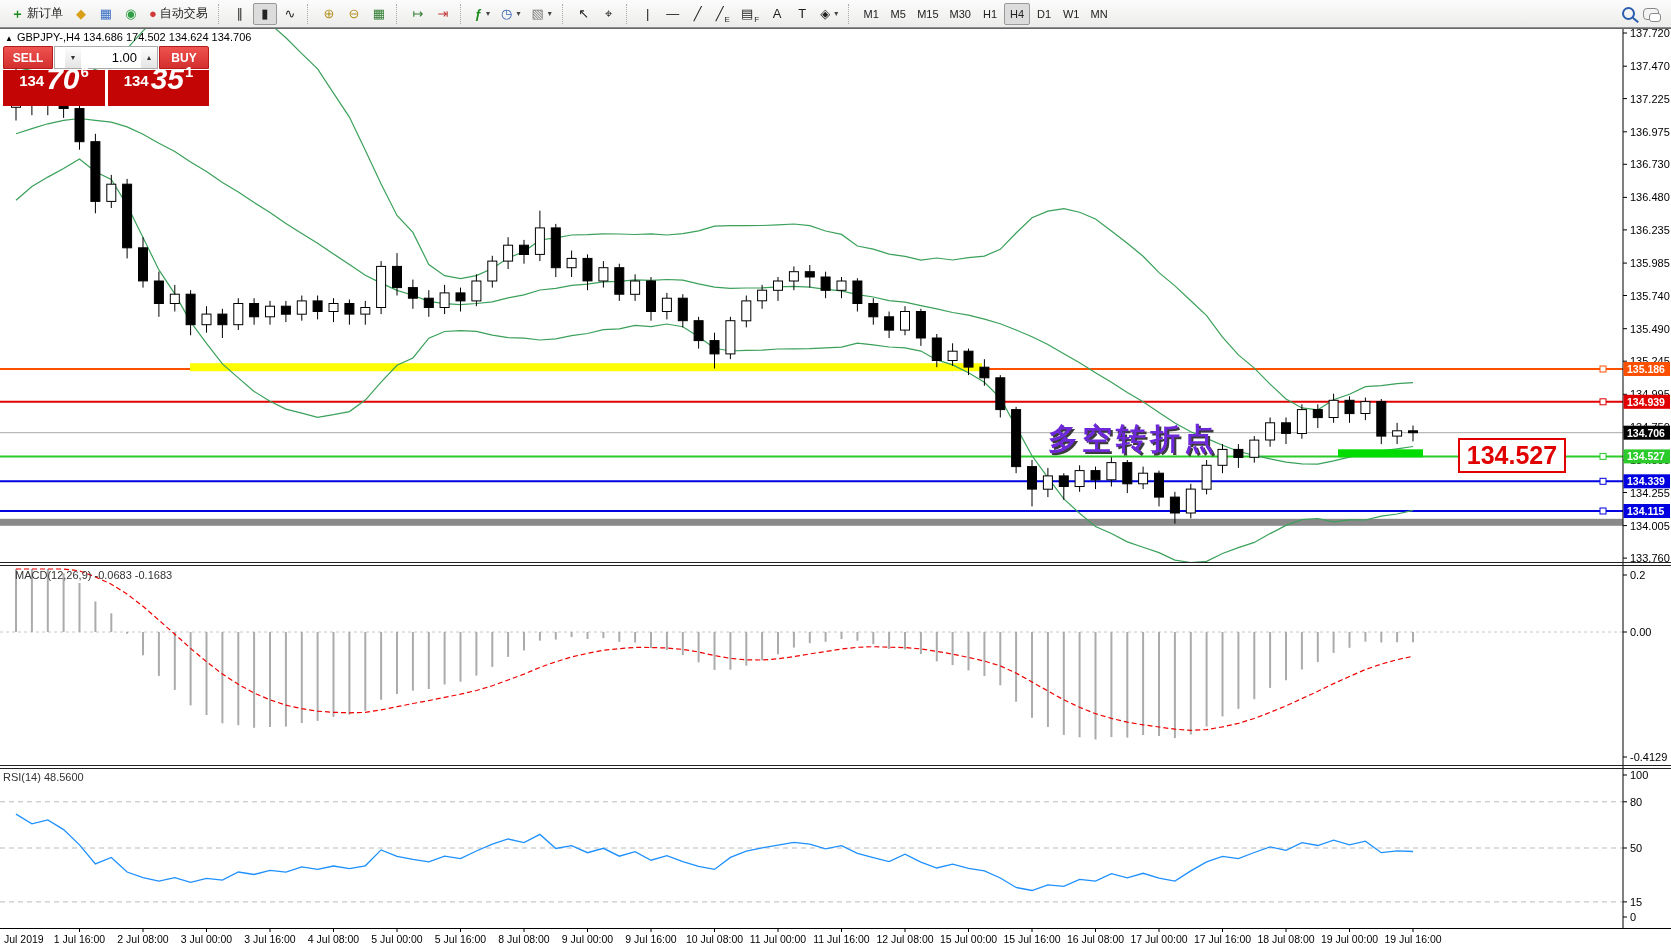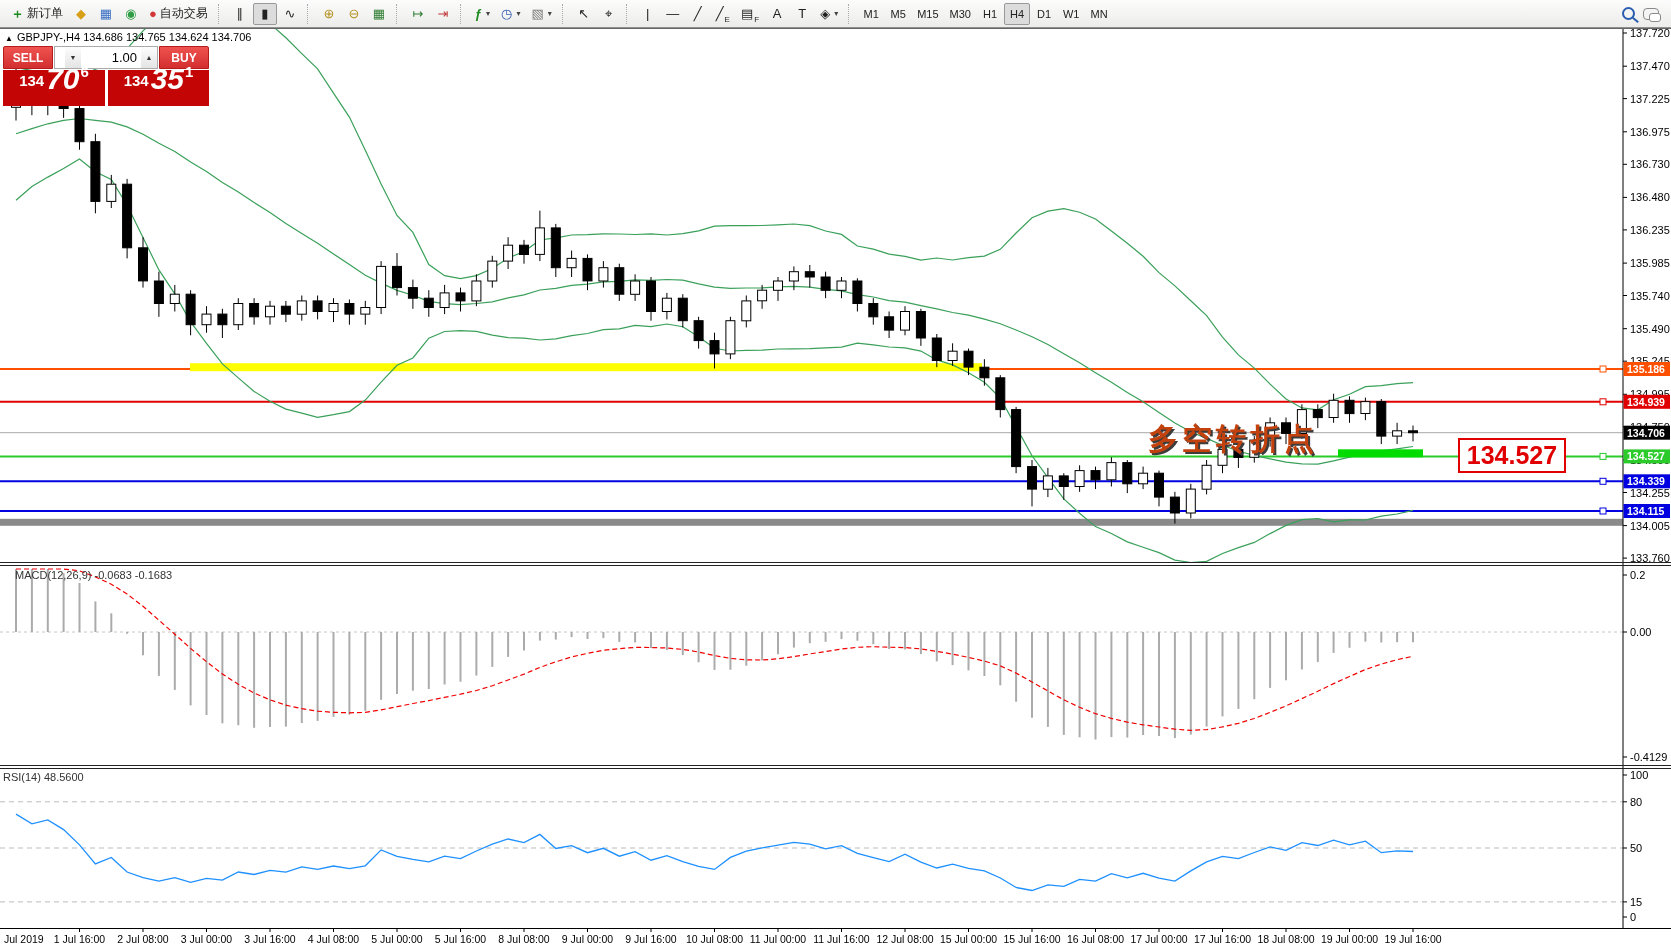--- a/index.html
+++ b/index.html
@@ -48,22 +48,22 @@
     display:flex;align-items:center;justify-content:center;}
   #vol-input{flex:1;border:0;outline:0;text-align:right;font-size:13px;padding-right:4px;min-width:0;}
   #trade .row2{display:flex;height:36px;margin-top:1px;}
   .bigpx{background:#c40505;color:#fff;display:flex;align-items:flex-end;justify-content:center;
     padding-bottom:14px;}
   #sell-big{width:102px;margin-right:3px;} #buy-big{width:101px;}
   .bigpx .pre{font-size:15px;font-weight:bold;margin:0 2px 3px 0;}
   .bigpx .big{font-size:30px;font-weight:bold;line-height:26px;font-style:italic;}
   .bigpx .sup{font-size:15px;font-weight:bold;vertical-align:top;margin:0 0 12px 1px;}
   
-  #turning-point{position:absolute;left:1148px;top:419px;z-index:9;font-size:30px;font-weight:bold;
-    color:#c2410c;letter-spacing:4px;text-shadow:2px 2px 0 #3c3c3c;white-space:nowrap;}
+  #turning-point{position:absolute;left:1048px;top:419px;z-index:9;font-size:30px;font-weight:bold;
+    color:#6d28d9;letter-spacing:4px;text-shadow:2px 2px 0 #3c3c3c;white-space:nowrap;}
   #price-callout{position:absolute;left:1458px;top:438px;width:104px;height:31px;z-index:9;
     border:2px solid #e00000;background:#fff;color:#e00000;font-size:25px;font-weight:bold;
     display:flex;align-items:center;justify-content:center;}
   #macd-label{position:absolute;left:15px;top:569px;font-size:11px;color:#333;z-index:8;}
   #rsi-label{position:absolute;left:3px;top:771px;font-size:11px;color:#333;z-index:8;}
 </style>
 </head>
 <body>
 
 <div id="toolbar">
@@ -578,21 +578,21 @@
     <text x="1222.5" y="943" font-size="10.5" fill="#000" text-anchor="middle">17 Jul 16:00</text>
     <line x1="1286.0" y1="928" x2="1286.0" y2="932" stroke="#000"></line>
     <text x="1286.0" y="943" font-size="10.5" fill="#000" text-anchor="middle">18 Jul 08:00</text>
     <line x1="1349.5" y1="928" x2="1349.5" y2="932" stroke="#000"></line>
     <text x="1349.5" y="943" font-size="10.5" fill="#000" text-anchor="middle">19 Jul 00:00</text>
     <line x1="1413.0" y1="928" x2="1413.0" y2="932" stroke="#000"></line>
     <text x="1413.0" y="943" font-size="10.5" fill="#000" text-anchor="middle">19 Jul 16:00</text>
   </svg>
 
 <div id="infobar">
-  <span class="tri">▲</span><span>GBPJPY-,H4  134.686 134.765 134.624 134.706</span>
+  <span class="tri">▲</span><span>GBPJPY-,H4  134.686 174.502 134.624 134.706</span>
 </div>
 
 <div id="trade">
   <div class="row1">
     <div class="obtn" id="sell-btn">SELL</div>
     <div id="volbox">
       <div class="spin">▼</div>
       <input id="vol-input" value="1.00" style="">
       <div class="spin">▲</div>
     </div>

